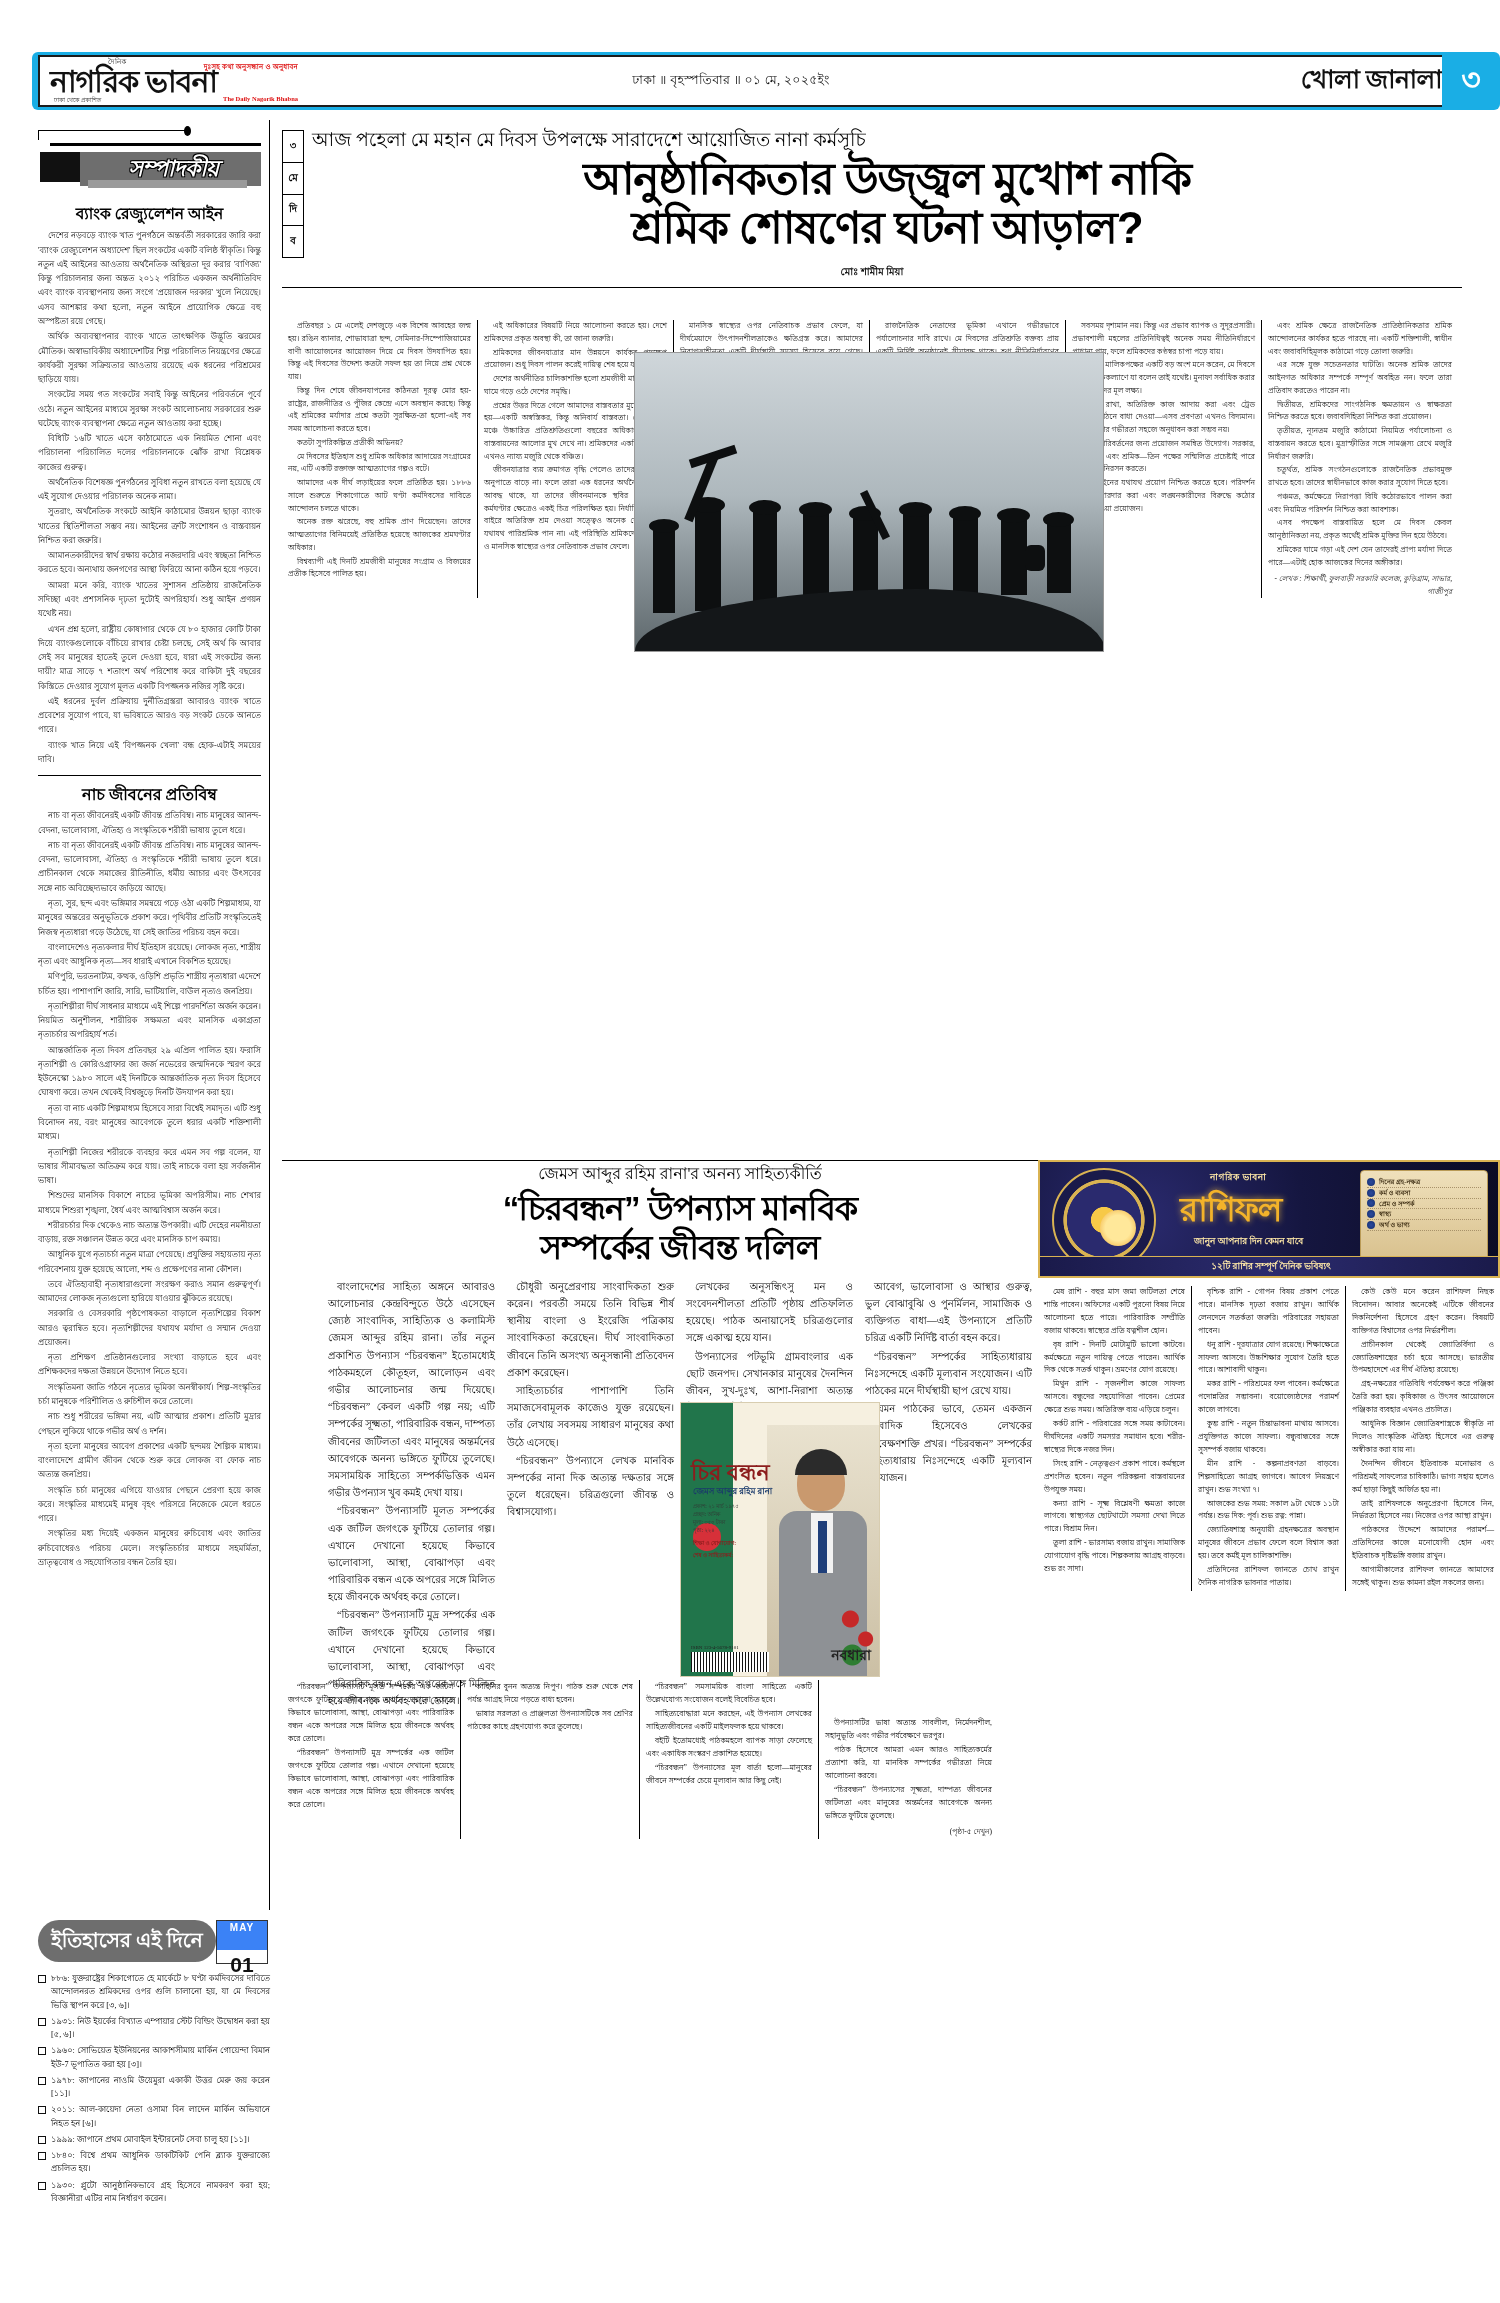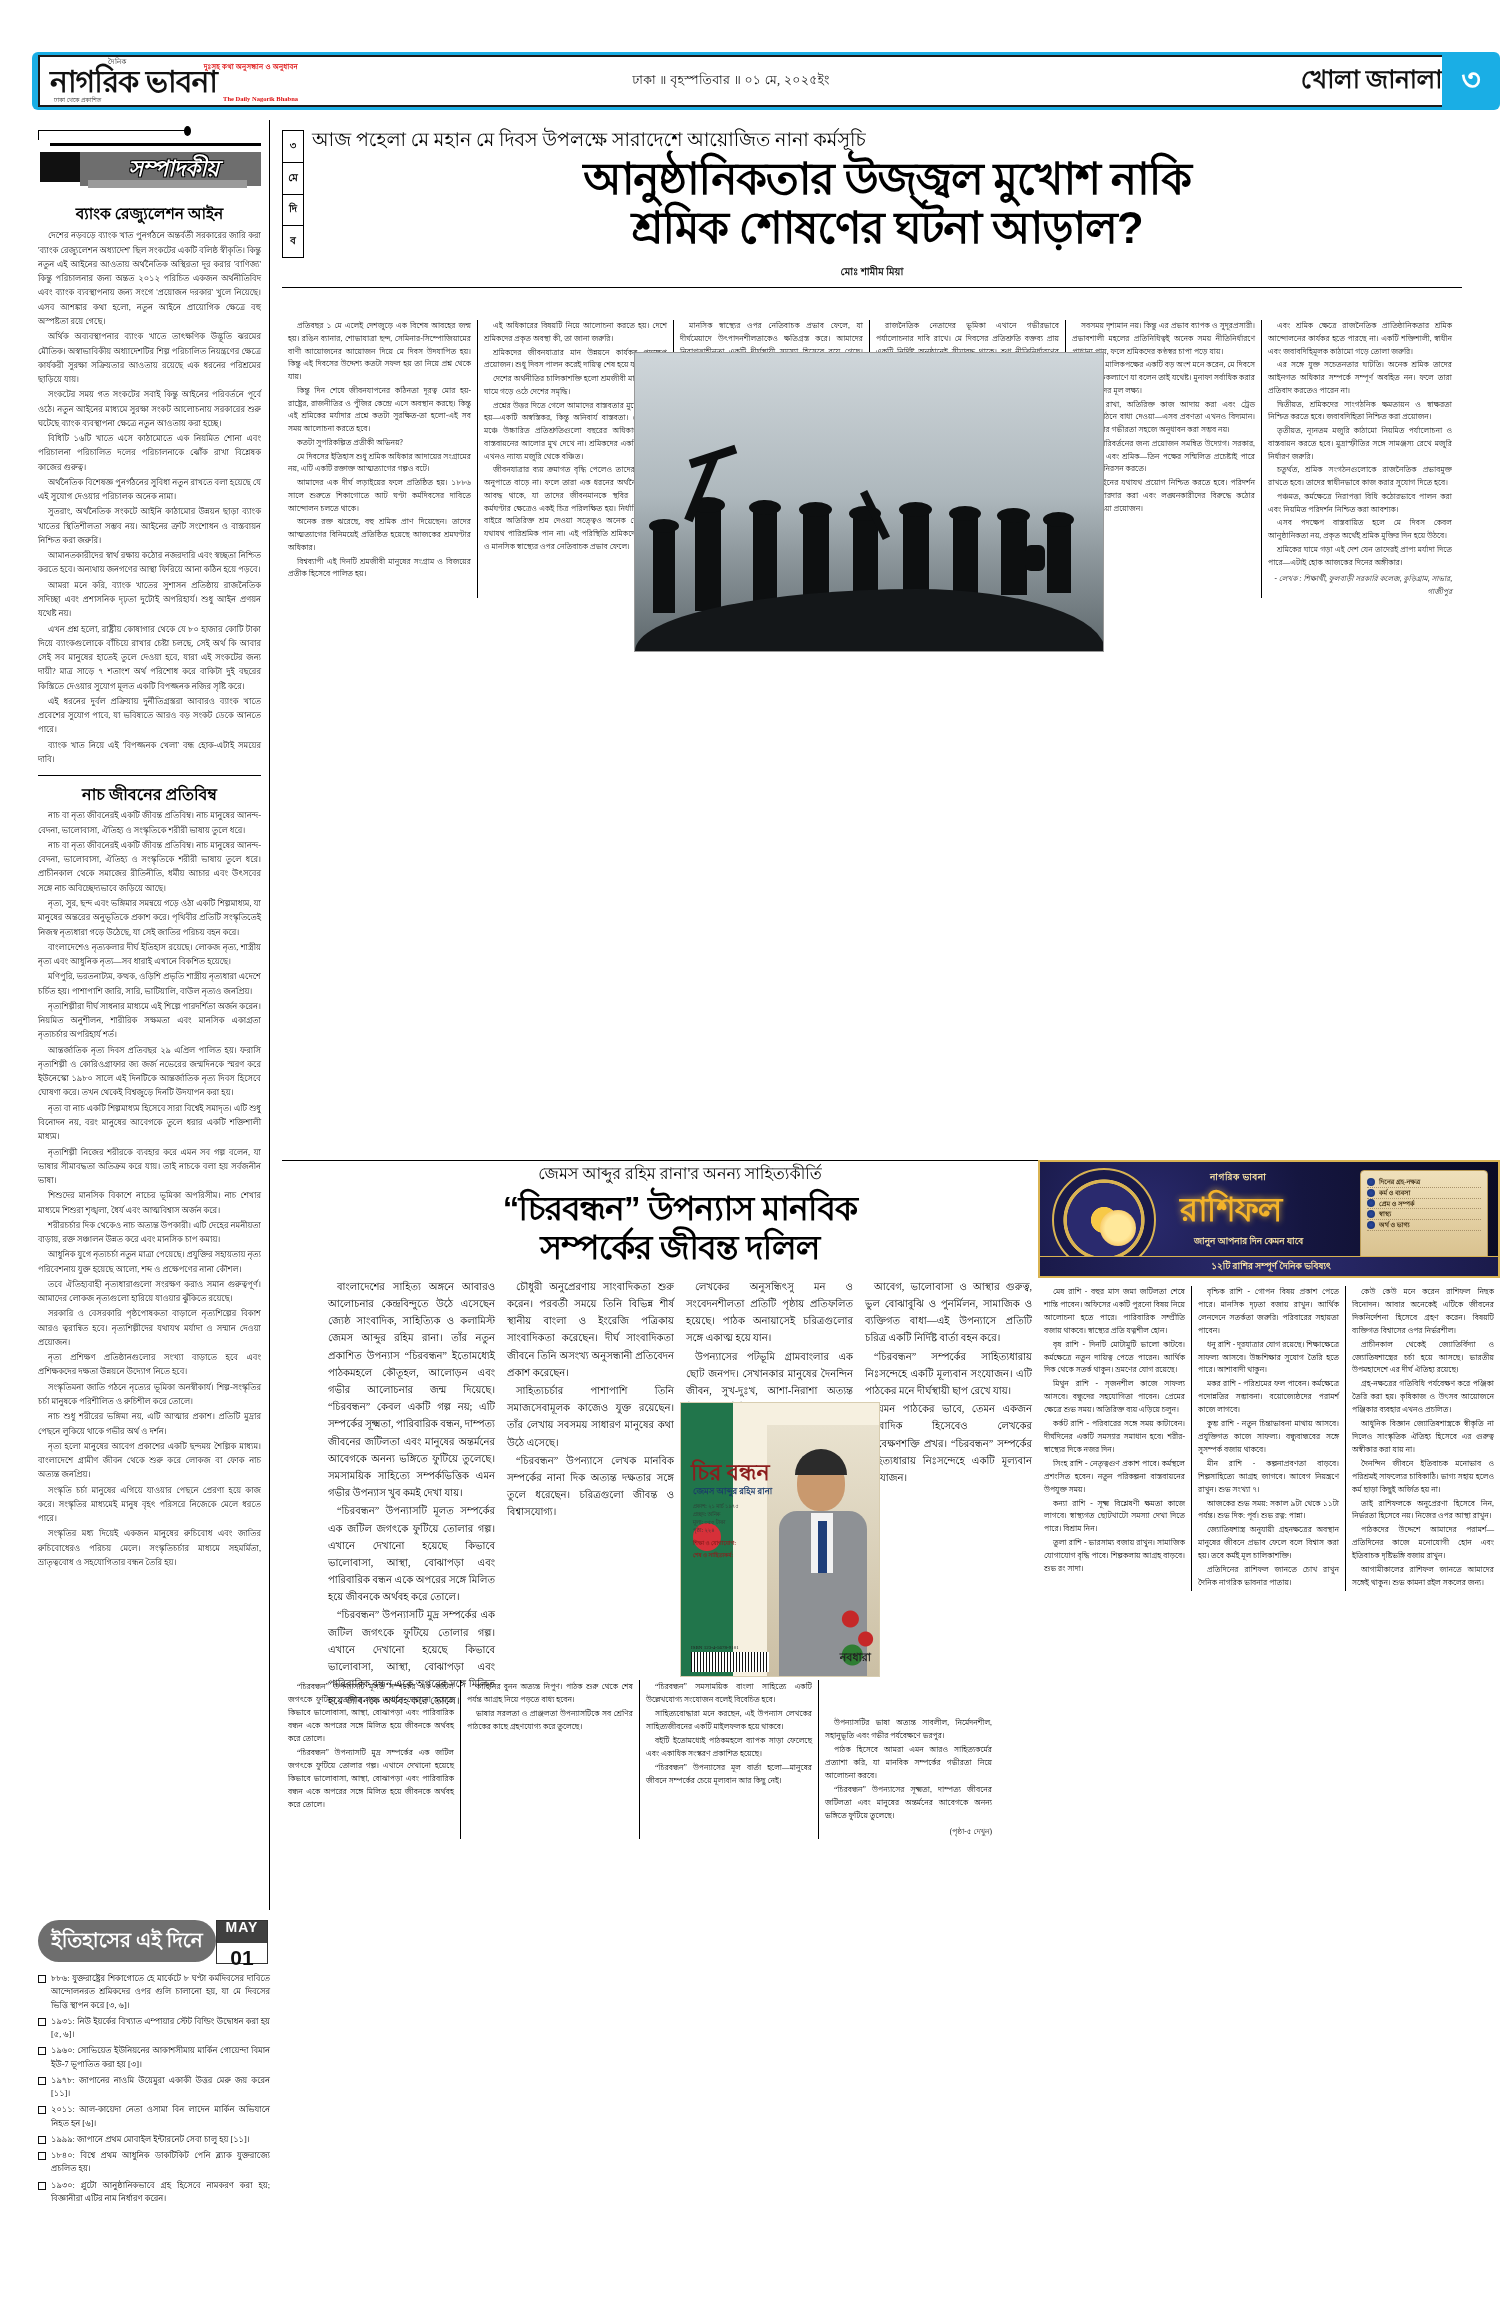--- a/index.html
+++ b/index.html
@@ -168,23 +168,23 @@
     display: flex; align-items: center; justify-content: center;
     color: #fff; font-weight: bold; font-size: 20px;
     font-family: "Liberation Serif", serif;
   }
   .hist-date {
     position: absolute; right: 2px; top: 0;
     width: 52px; height: 44px; border: 1px solid #333; background: #fff;
     text-align: center;
   }
   .hist-date .m {
-    background: #404040; color: #fff; font-size: 14px; font-weight: bold;
+    background: #3b82f6; color: #fff; font-size: 10px; font-weight: bold;
     font-family: "Liberation Sans", sans-serif; letter-spacing: 1px;
-    line-height: 13px; height: 22px;
+    line-height: 13px; height: 29px;
   }
   .hist-date .d {
     font-family: "Liberation Sans", sans-serif;
     font-weight: bold; font-size: 21px; line-height: 30px; color: #111;
   }
   .hist-list { margin-top: 6px; }
   .hist-item {
     display: flex; align-items: flex-start; gap: 5px;
     font-size: 8.3px; line-height: 1.6; margin-bottom: 3px; text-align: justify;
   }
@@ -305,21 +305,21 @@
     position: absolute; left: 10px; bottom: 26px;
     font-size: 5px; color: #222;
   }
   .bc-barcode {
     position: absolute; left: 10px; bottom: 4px;
     width: 78px; height: 20px;
     background: repeating-linear-gradient(90deg,#111 0 1px,#fff 1px 3px,#111 3px 4px,#fff 4px 6px);
   }
   .bc-pub {
     position: absolute; right: 8px; bottom: 8px;
-    font-size: 11px; color: #222; font-weight: bold;
+    font-size: 14px; color: #222; font-weight: bold;
   }
   .bc-flag {
     position: absolute; left: 0; top: 0; width: 52px; height: 275px;
     background: linear-gradient(180deg,#0f6b3f 0%, #0f6b3f 100%);
     opacity: .92;
   }
   .bc-flag-circle {
     position: absolute; left: 12px; top: 120px; width: 28px; height: 28px;
     border-radius: 50%; background: #d4202b;
   }

